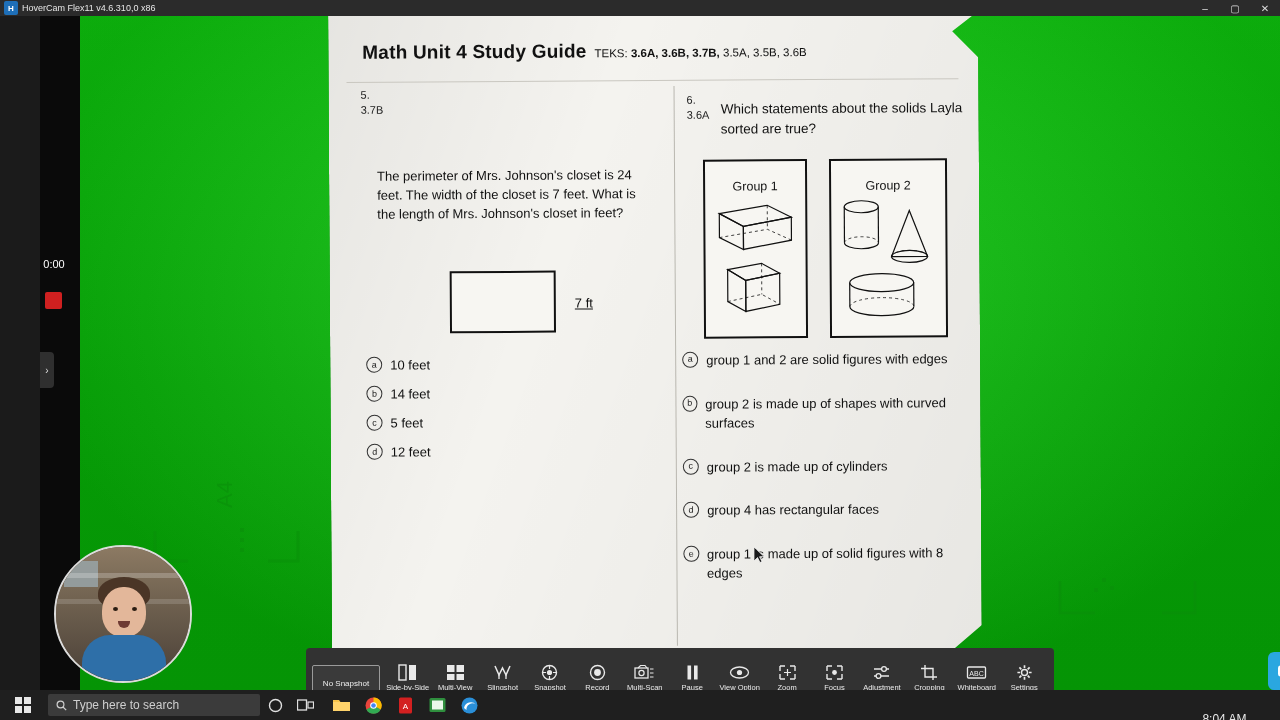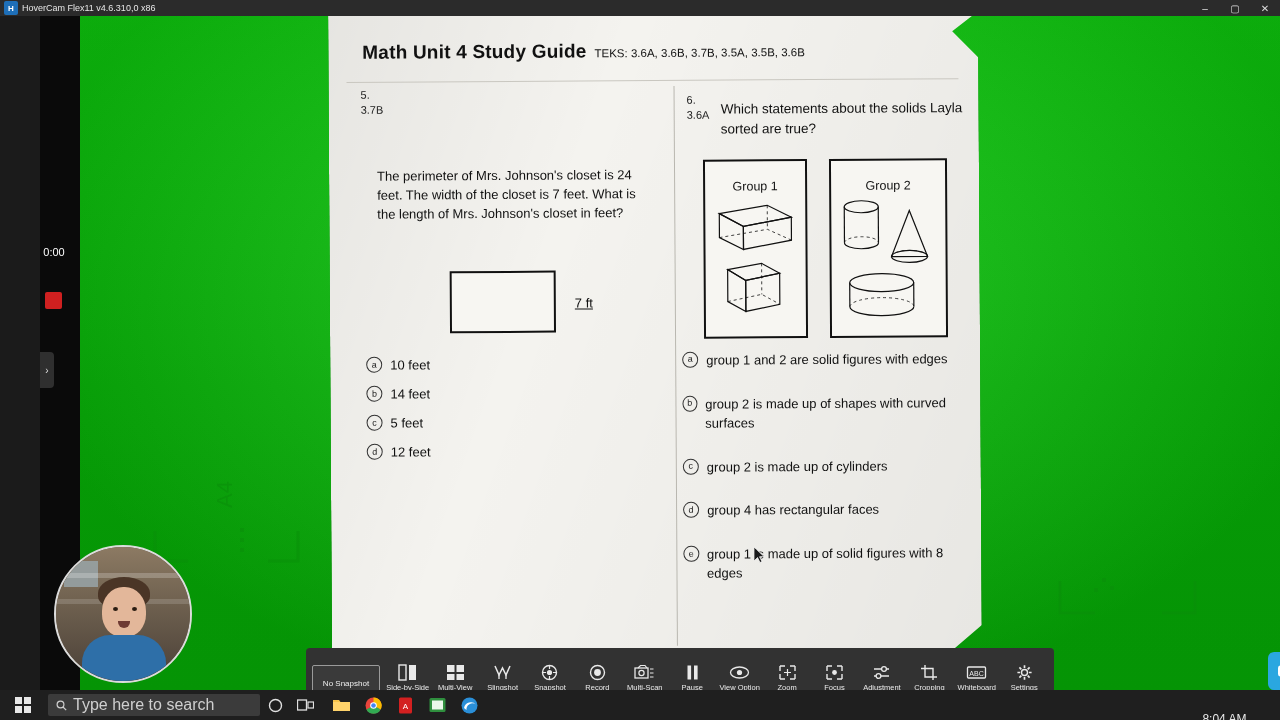--- a/index.html
+++ b/index.html
@@ -51,21 +51,21 @@
     content:"";position:absolute;inset:0;
     background:linear-gradient(110deg, rgba(0,0,0,.06), rgba(255,255,255,0) 35%, rgba(0,0,0,.05));
     pointer-events:none;
   }
   .ws-head{
     position:absolute;left:34px;top:40px;width:600px;
     display:flex;align-items:baseline;gap:8px;color:#111;
   }
   .ws-title{font-size:19px;font-weight:bold;letter-spacing:.2px;}
   .ws-teks{font-size:11.5px;}
-  .ws-teks b{font-weight:normal;}
+  .ws-teks b{font-weight:bold;}
   .hr{position:absolute;left:18px;top:80px;width:612px;height:1px;background:#c9c7c0;}
   .vr{position:absolute;left:345px;top:86px;width:1px;height:560px;background:#b9b7b0;}
 
   
   .q5-num{position:absolute;left:32px;top:86px;font-size:11px;color:#222;line-height:1.35;}
   .q5-text{position:absolute;left:48px;top:166px;width:260px;font-size:13px;color:#111;line-height:1.45;}
   .rect-fig{position:absolute;left:120px;top:270px;width:102px;height:58px;border:2px solid #111;background:#f7f6f2;}
   .rect-lab{position:absolute;left:245px;top:295px;font-size:13px;color:#111;text-decoration:underline;}
   .choices{position:absolute;left:36px;top:355px;width:270px;}
   .choice{display:flex;align-items:center;gap:8px;margin-bottom:13px;font-size:13px;color:#111;}
@@ -81,21 +81,21 @@
   .g1{left:374px;top:160px;width:100px;height:175px;}
   .g2{left:500px;top:160px;width:114px;height:175px;}
   .glabel{position:absolute;width:100%;text-align:center;top:18px;font-size:12.5px;color:#111;}
   .rchoices{position:absolute;left:352px;top:352px;width:290px;}
   .rchoice{display:flex;gap:8px;margin-bottom:25px;font-size:13px;color:#111;line-height:1.45;}
 
   
   .shapesvg{position:absolute;left:0;top:0;width:100%;height:100%;}
 
   
-  .rail-time{position:absolute;left:0;top:230px;width:28px;color:#fff;font-size:11px;text-align:center;}
+  .rail-time{position:absolute;left:0;top:242px;width:28px;color:#fff;font-size:11px;text-align:center;}
   .rec-btn{position:absolute;left:5px;top:276px;width:17px;height:17px;background:#cf2020;border-radius:2px;}
   .rail-arrow{
     position:absolute;left:0;top:336px;width:14px;height:36px;background:#2f2f2f;
     border-top-right-radius:4px;border-bottom-right-radius:4px;
     color:#ddd;font-size:10px;display:flex;align-items:center;justify-content:center;
   }
 
   
   .pip{
     position:absolute;left:14px;top:529px;width:134px;height:134px;border-radius:50%;
@@ -141,21 +141,21 @@
   .cursor{position:absolute;left:714px;top:531px;width:11px;height:16px;}
 
   
   .taskbar{
     position:absolute;left:0;top:690px;width:1280px;height:30px;background:#1f1f1f;
     display:flex;align-items:center;
   }
   .startbtn{width:46px;height:30px;display:flex;align-items:center;justify-content:center;}
   .searchbox{
     width:196px;height:22px;background:#3b3b3b;border-radius:2px;display:flex;align-items:center;
-    gap:6px;padding:0 8px;color:#cfcfcf;font-size:16px;margin-left:2px;text-align:center;
+    gap:6px;padding:0 8px;color:#cfcfcf;font-size:12px;margin-left:2px;text-align:center;
   }
   .tb-sysicon{width:30px;height:30px;display:flex;align-items:center;justify-content:center;}
   .tasklist{display:flex;align-items:center;margin-left:6px;gap:2px;}
   .taskico{width:30px;height:30px;display:flex;align-items:center;justify-content:center;}
   .tray{margin-left:auto;display:flex;align-items:center;gap:2px;padding-right:4px;color:#e8e8e8;font-size:12px;margin-top:44px;}
   .clock{text-align:center;line-height:1.15;padding:0 6px;}
   .notif{width:14px;height:22px;display:flex;align-items:center;justify-content:center;}
 </style>
 </head>
 <body>

